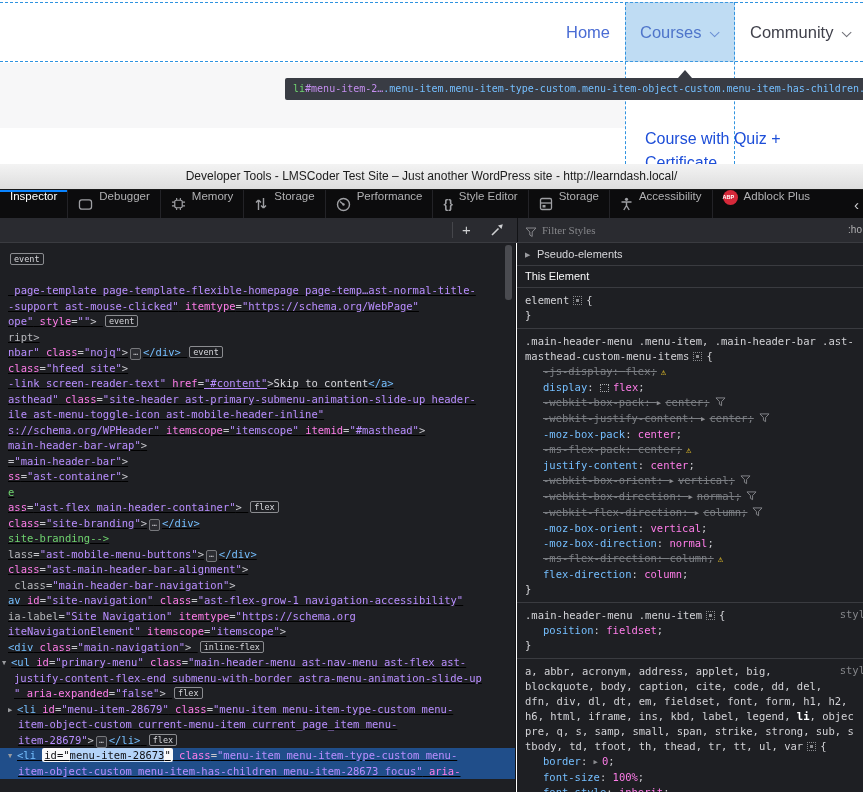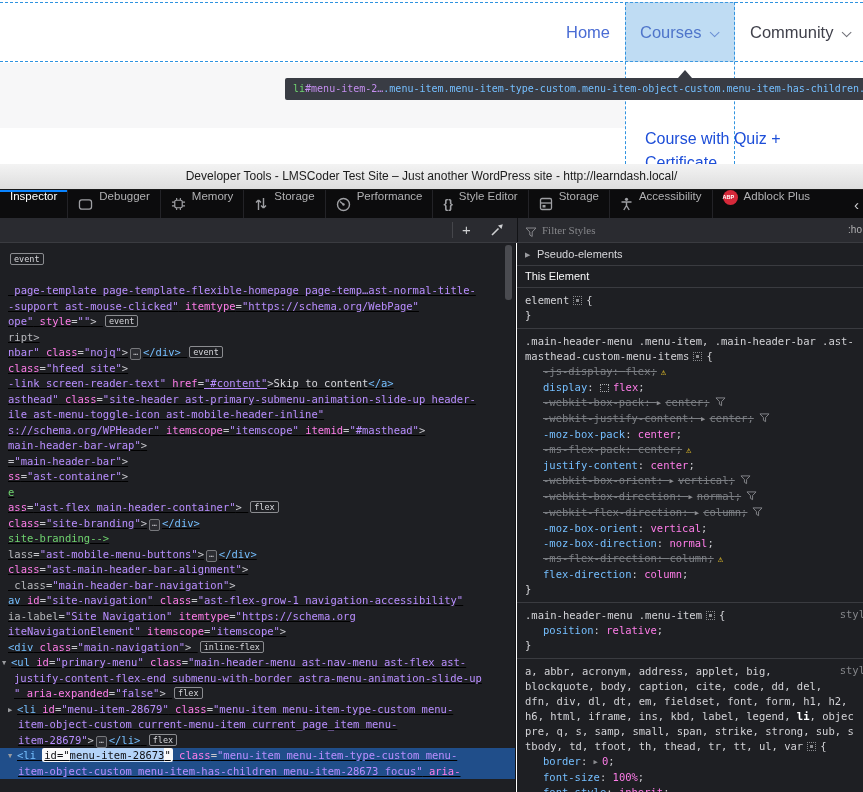--- a/index.html
+++ b/index.html
@@ -261,21 +261,21 @@
               </svg></span></div>
           <div class="prop"><span class="pname">-moz-box-orient</span><span class="ppun">: </span><span class="pval">vertical</span><span class="ppun">;</span></div>
           <div class="prop"><span class="pname">-moz-box-direction</span><span class="ppun">: </span><span class="pval">normal</span><span class="ppun">;</span></div>
           <div class="prop struck"><span class="pname">-ms-flex-direction</span><span class="ppun">: </span><span class="pval">column</span><span class="ppun">;</span><span class="warn">⚠</span></div>
           <div class="prop"><span class="pname">flex-direction</span><span class="ppun">: </span><span class="pval">column</span><span class="ppun">;</span></div>
           <div class="rline">}</div>
         </div>
         <div class="rule">
           <span class="rlink">styl</span>
           <div class="rline"><span class="sel-p">.main-header-menu .menu-item</span><span class="gear"><i></i></span><span class="sel-p">{</span></div>
-          <div class="prop"><span class="pname">position</span><span class="ppun">: </span><span class="pval">relative</span><span class="ppun">;</span></div>
+          <div class="prop"><span class="pname">position</span><span class="ppun">: </span><span class="pval">fieldset</span><span class="ppun">;</span></div>
           <div class="rline">}</div>
         </div>
         <div class="rule">
           <span class="rlink">styl</span>
           <div class="rline"><span class="sel-p">a, abbr, acronym, address, applet, big,</span></div>
           <div class="rline"><span class="sel-p">blockquote, body, caption, cite, code, dd, del,</span></div>
           <div class="rline"><span class="sel-p">dfn, div, dl, dt, em, fieldset, font, form, h1, h2,</span></div>
           <div class="rline"><span class="sel-p">h6, html, iframe, ins, kbd, label, legend, </span><span class="sel-b">li</span><span class="sel-p">, objec</span></div>
           <div class="rline"><span class="sel-p">pre, q, s, samp, small, span, strike, strong, sub, s</span></div>
           <div class="rline"><span class="sel-p">tbody, td, tfoot, th, thead, tr, tt, ul, var</span><span class="gear"><i></i></span><span class="sel-p">{</span></div>

